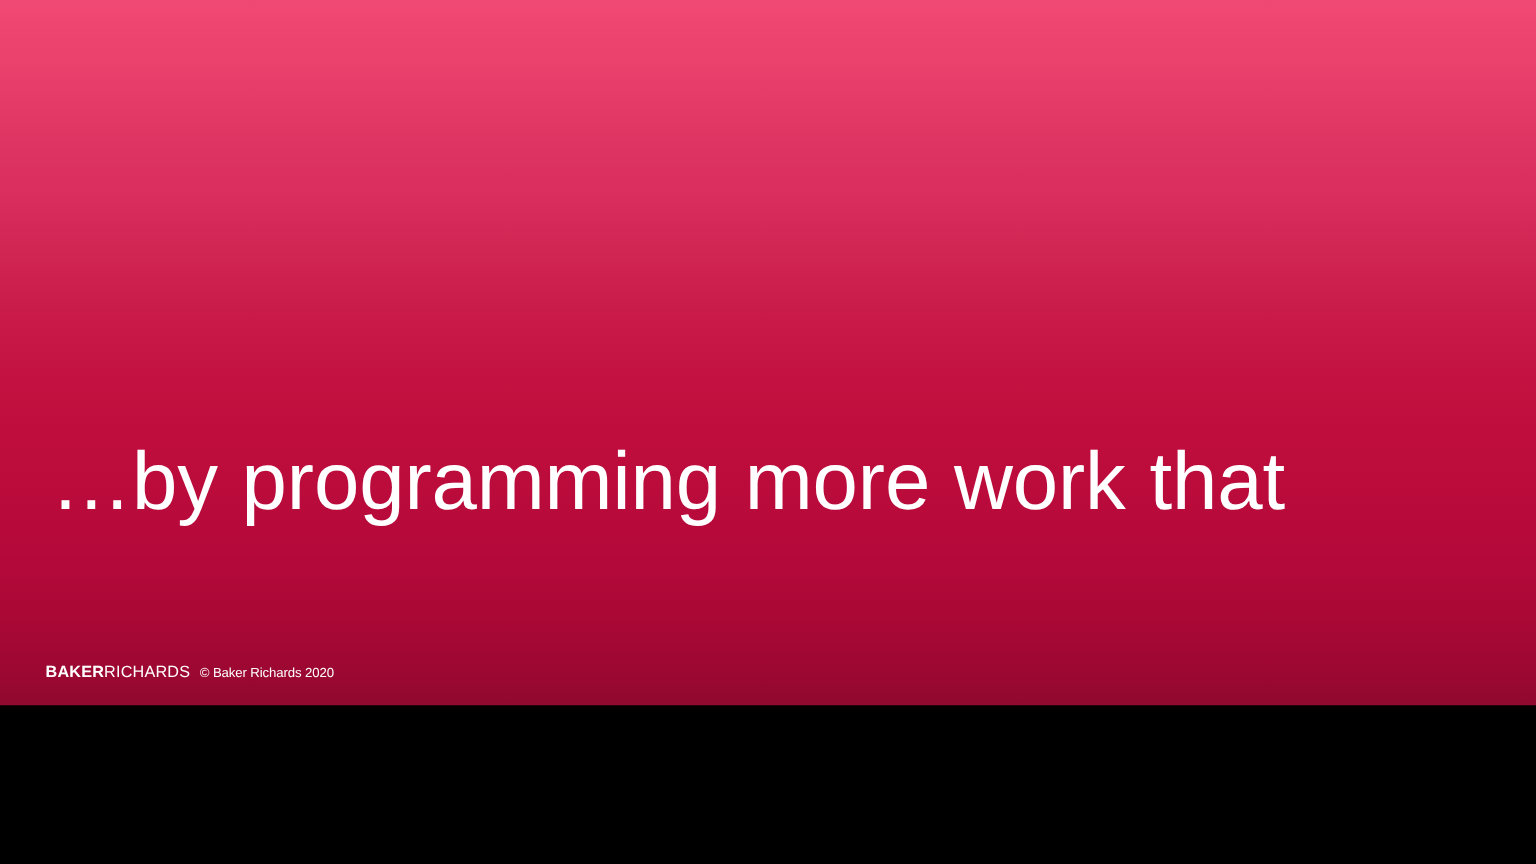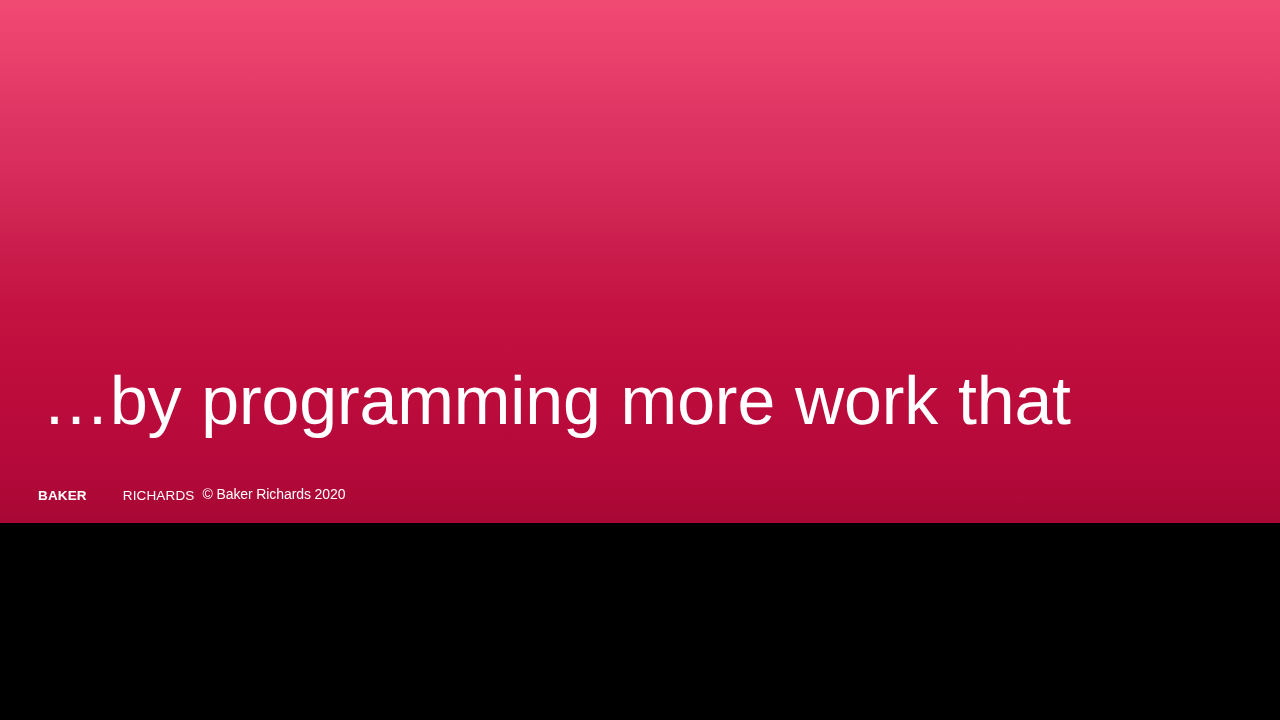--- a/index.html
+++ b/index.html
@@ -4,21 +4,21 @@
 <title>Presentation Slide</title>
 <style>
   html, body {
     margin: 0;
     padding: 0;
     background: #000;
   }
   #slide {
     position: relative;
     width: 1280px;
-    height: 523px;
+    height: 588px;
     overflow: hidden;
     font-family: "Liberation Sans", sans-serif;
     text-decoration: underline;
     -webkit-font-smoothing: antialiased;
   }
   #slide-bg {
     position: absolute;
     inset: 0;
     background: linear-gradient(
       to bottom,
@@ -75,24 +75,23 @@
     color: #FFFFFF;
     letter-spacing: 0.15px;
     white-space: nowrap;
   }
   #brand-logo .brand-strong {
     font-weight: 700;
     margin-top: 40px;
   }
   #brand-logo .brand-light {
     font-weight: 400;
-    margin-left: 36px;
   }
   #copyright {
-    font-size: 14px;
+    font-size: 11px;
     line-height: 1;
     color: #FFFFFF;
     letter-spacing: -0.1px;
     font-family: "Liberation Sans Narrow", "Liberation Sans", sans-serif;
     font-stretch: condensed;
     white-space: nowrap;
     position: relative;
     top: -0.5px;
   }
 </style>

